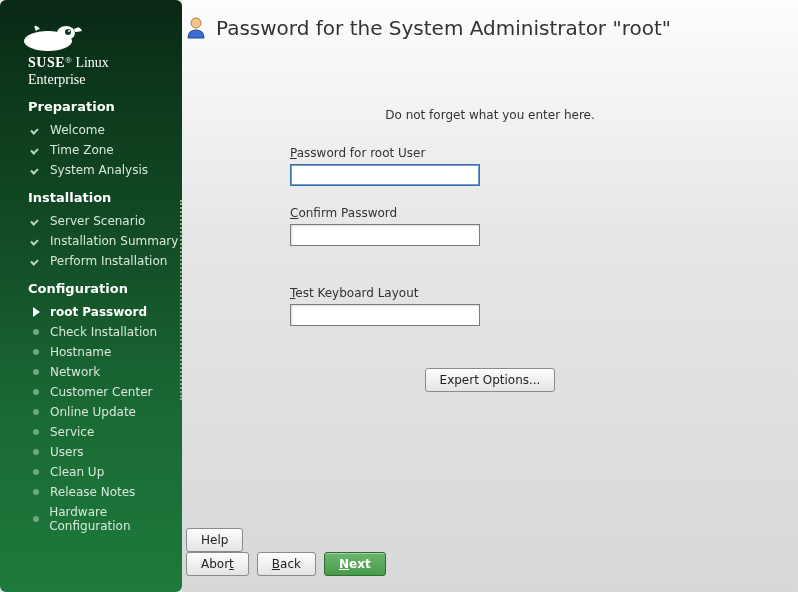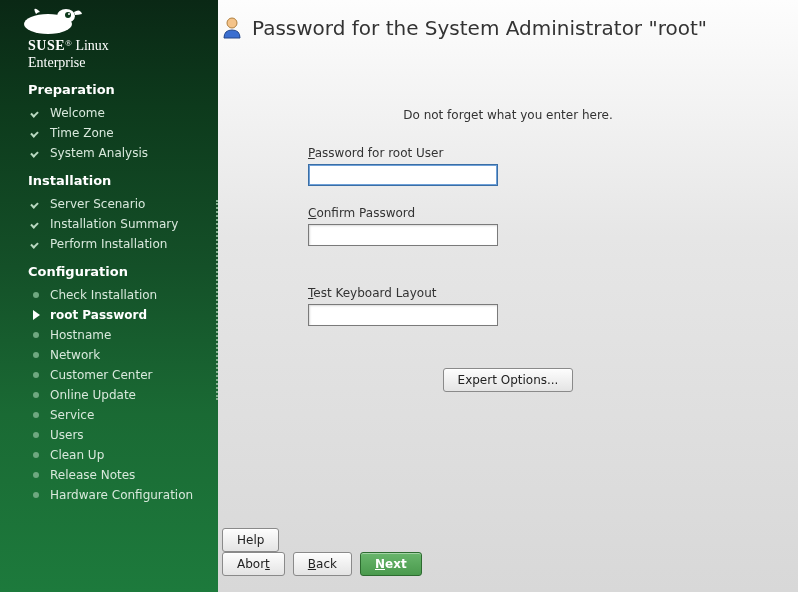--- a/index.html
+++ b/index.html
@@ -6,26 +6,27 @@
   body {
     margin: 0;
     font-family: "DejaVu Sans", Arial, sans-serif;
     width: 798px;
     height: 592px;
     overflow: hidden;
     background: #e8e8e8;
   }
   .container { display: flex; height: 100%; }
   .sidebar {
-    width: 218px;
+    width: 182px;
     background: linear-gradient(180deg, #0a2815 0%, #0d3a1c 18%, #145028 45%, #1a6a34 70%, #1d7a3c 100%);
     color: #fff;
-    padding: 0 0 0 0;
+    padding: 17px 0 0 0;
     position: relative;
     flex-shrink: 0;
+    border-radius: 6px;
   }
   .logo { padding: 2px 0 0 18px; }
   .logo svg { display:block; }
   .brand {
     font-family: "Times New Roman", serif;
     font-size: 14px;
     color: #fff;
     padding: 2px 0 2px 28px;
     line-height: 1.2;
   }
@@ -218,31 +219,31 @@
         <div class="nav-item">
           <span class="nav-marker">
             <span class="check"></span>
           </span>
           <span>Perform Installation</span>
         </div>
       </div>
 
     <div class="section-head">Configuration</div>
     <div class="nav-items" id="conf-items">
+        <div class="nav-item current">
+          <span class="nav-marker">
+            <span class="arrow"></span>
+          </span>
+          <span>root Password</span>
+        </div>
         <div class="nav-item">
           <span class="nav-marker">
             <span class="bullet"></span>
           </span>
           <span>Check Installation</span>
-        </div>
-        <div class="nav-item current">
-          <span class="nav-marker">
-            <span class="arrow"></span>
-          </span>
-          <span>root Password</span>
         </div>
         <div class="nav-item">
           <span class="nav-marker">
             <span class="bullet"></span>
           </span>
           <span>Hostname</span>
         </div>
         <div class="nav-item">
           <span class="nav-marker">
             <span class="bullet"></span>

